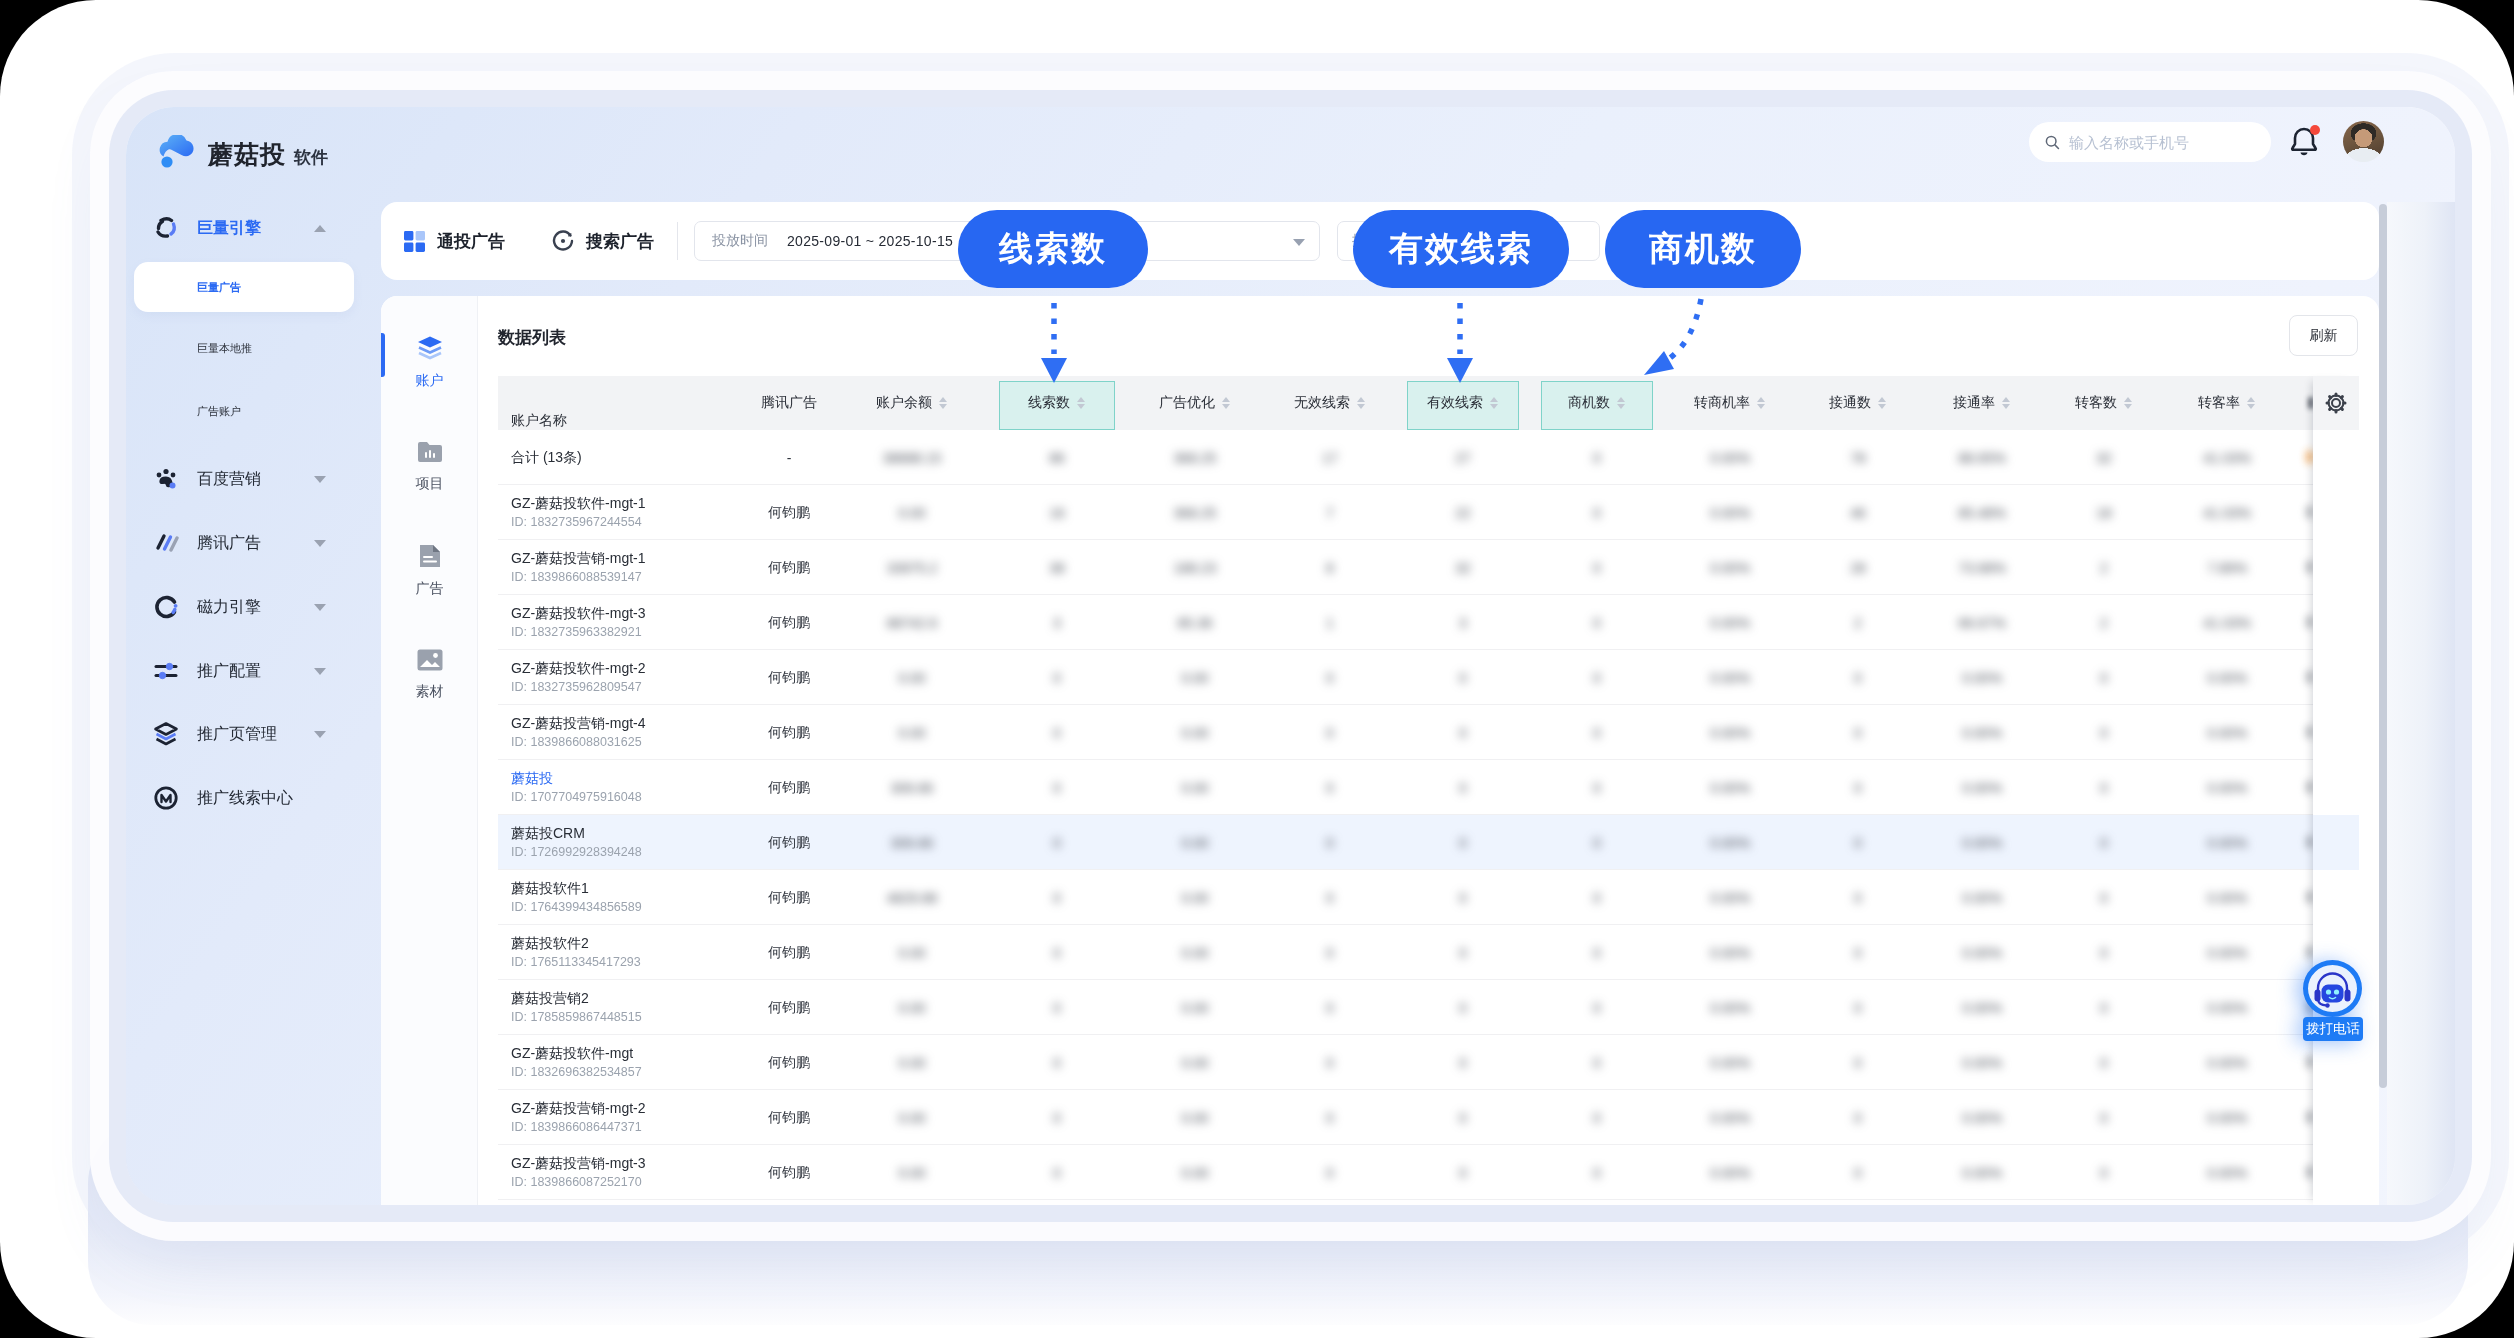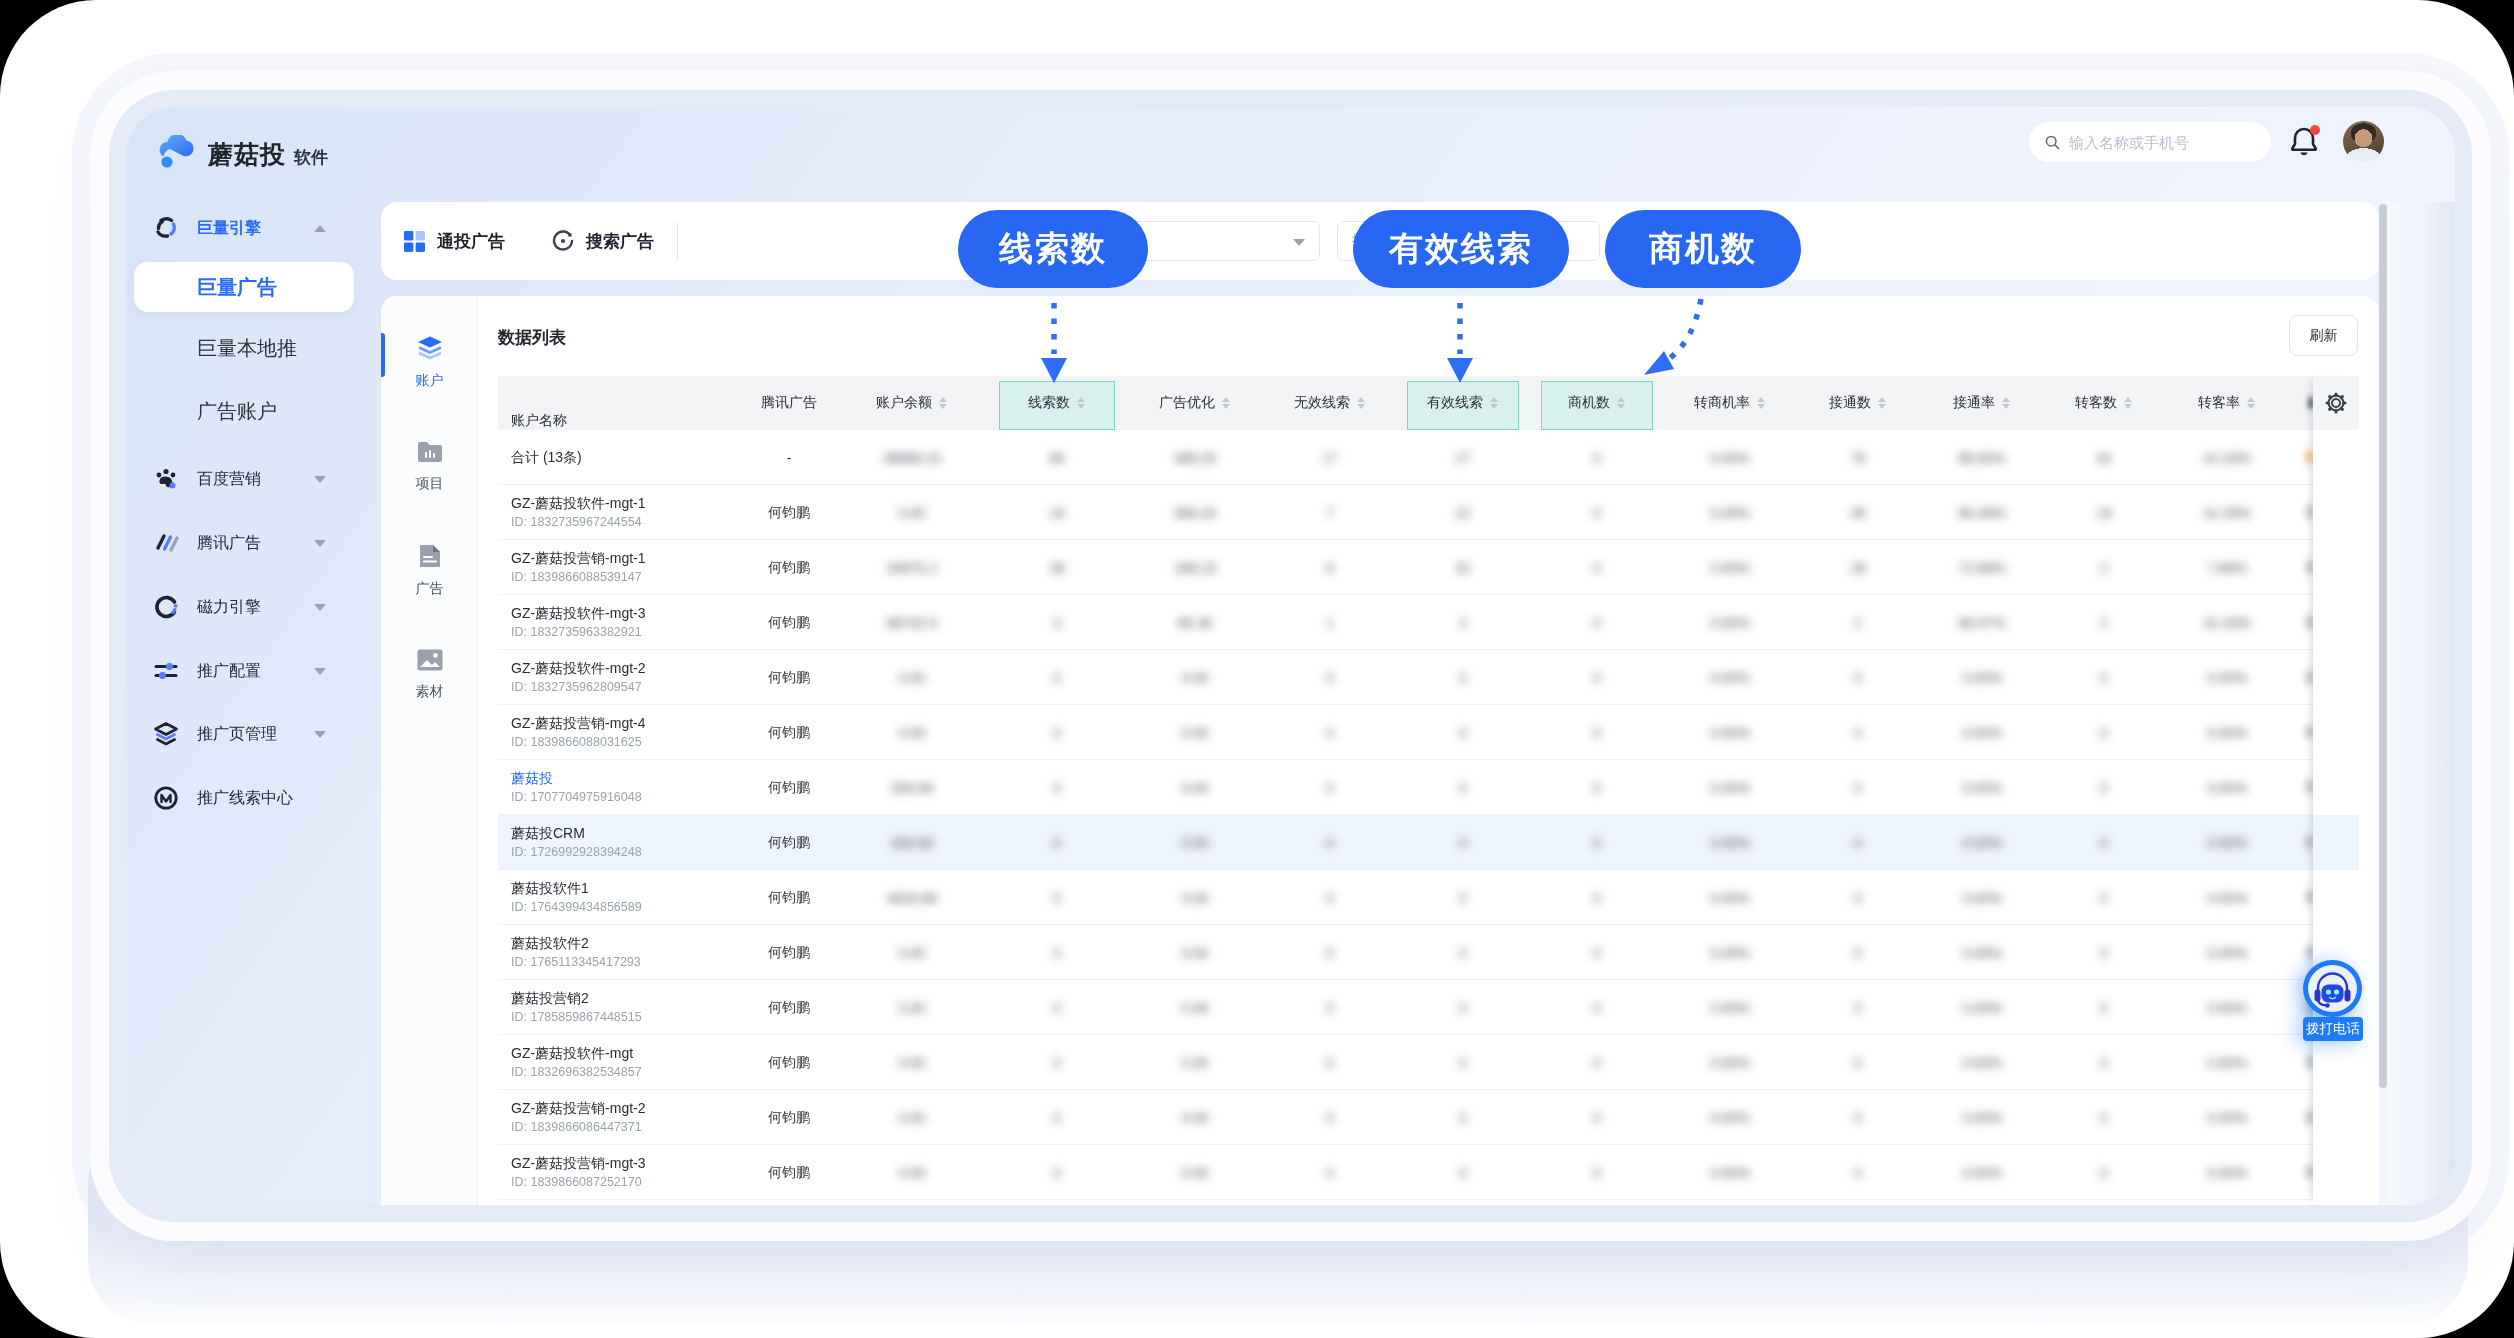--- a/index.html
+++ b/index.html
@@ -42,21 +42,21 @@
   
   .sidebar { position:absolute; left:0; top:94px; width:255px; bottom:0; }
   .side-item { position:absolute; left:0; width:255px; height:50px; display:flex; align-items:center; cursor:pointer; }
   .side-item .icon { position:absolute; left:27px; width:26px; height:26px; display:flex; align-items:center; justify-content:center; }
   .side-item .lbl { position:absolute; left:71px; font-size:16px; color:#252b36; font-weight:500; }
   .side-item .caret { position:absolute; left:188px; width:0; height:0; }
   .caret.down { border-left:6px solid transparent; border-right:6px solid transparent; border-top:7px solid #9aa2b1; }
   .caret.up { border-left:6px solid transparent; border-right:6px solid transparent; border-bottom:7px solid #9aa2b1; }
   .side-item.group-active .lbl { color:#2b6af3; font-weight:700; }
   .side-sub { position:absolute; left:0; width:255px; height:50px; display:flex; align-items:center; cursor:pointer; }
-  .side-sub .lbl { position:absolute; left:71px; font-size:20px; color:#2e333d; }
+  .side-sub .lbl { position:absolute; left:71px; font-size:11px; color:#2e333d; }
   .side-sub.active { left:8px; width:220px; background:#fff; border-radius:14px; height:50px;
     box-shadow:0 4px 10px rgba(140,160,210,.10); }
   .side-sub.active .lbl { left:63px; color:#2b6af3; font-weight:700; }
 
   
   .filterbar { position:absolute; left:255px; top:95px; width:1998px; height:78px; background:#fff; border-radius:16px; }
   .ftab { position:absolute; top:0; height:78px; display:flex; align-items:center; gap:12px; cursor:pointer;
     font-size:17px; color:#1d222c; font-weight:600; }
   .fdivider { position:absolute; left:296px; top:20px; width:1px; height:38px; background:#e4e6ec; }
   .fbox { position:absolute; top:19px; height:40px; border:1px solid #e2e5ec; border-radius:7px; background:#fff;
@@ -289,20 +289,24 @@
       </div>
       <div class="ftab" style="left:171px">
         <svg width="22" height="22" viewBox="0 0 22 22">
           <path d="M18.5 5.5 A9 9 0 1 0 20 11" fill="none" stroke="#3a4150" stroke-width="2.4" stroke-linecap="round"></path>
           <circle cx="11" cy="11" r="2.1" fill="#3a4150"></circle>
           <path d="M15.5 2.5 l4.4 1.2 -3.2 3.2z" fill="#3a4150"></path>
         </svg>
         <span>搜索广告</span>
       </div>
       <div class="fdivider"></div>
+      <div class="fbox" style="left:313px; width:411px;">
+        <span class="flabel">投放时间</span>
+        <span class="fvalue">2025-09-01 ~ 2025-10-15</span>
+      </div>
       <div class="fbox" style="left:745px; width:194px;">
         <i class="fcaret"></i>
       </div>
       <div class="fbox" style="left:956px; width:263px; overflow:hidden;">
         <span class="flabel" style="margin-left:14px">搜索</span>
       </div>
     </div>
 
     <div class="mainpanel">
       <div class="rail" id="rail">

